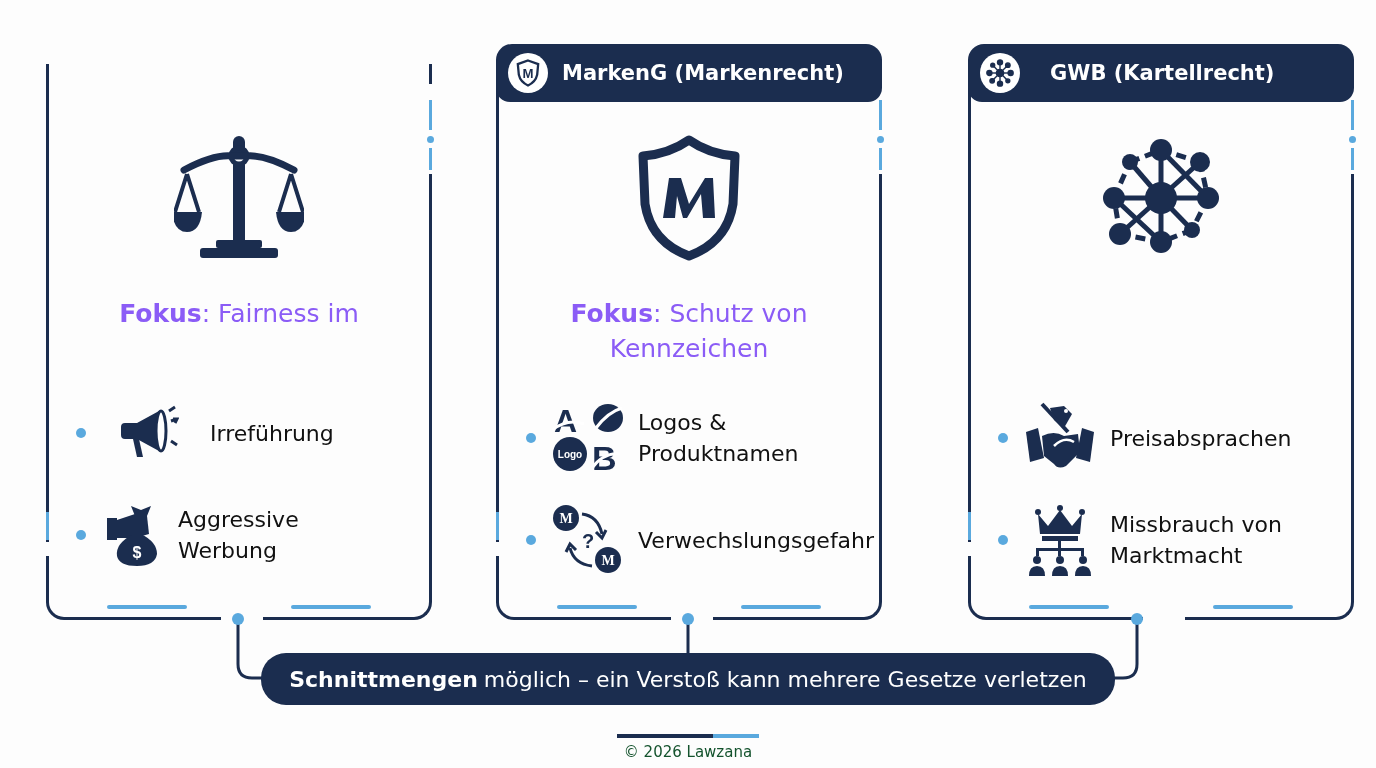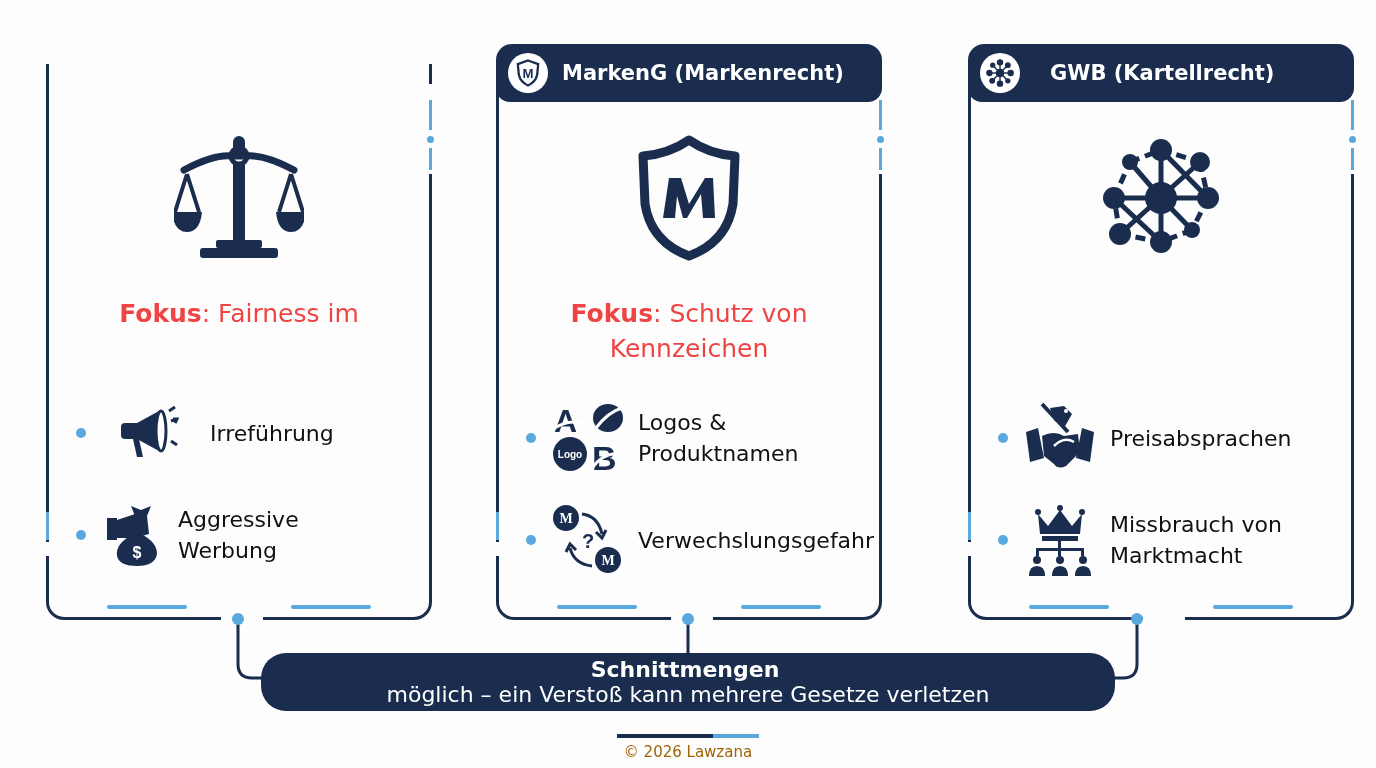--- a/index.html
+++ b/index.html
@@ -32,43 +32,43 @@
     display: flex; align-items: center; justify-content: center; flex-shrink: 0;
   }
   .card .header .title {
     color: #fff; font-weight: bold; font-size: 21px; margin-left: 14px; white-space: nowrap;
   }
   .card .header .title.indent { margin-left: 30px; }
 
   .card .hero { position: absolute; left: 0; top: 90px; width: 386px; height: 130px; display: flex; justify-content: center; }
   .card .focus {
     position: absolute; left: 0; top: 252px; width: 386px; text-align: center;
-    font-size: 25px; line-height: 35px; color: #ef4444;
+    font-size: 25px; line-height: 35px; color: #8b5cf6;
   }
   .card .focus b { font-weight: bold; }
 
   .item { position: absolute; left: 30px; display: flex; align-items: center; }
   .item .dot { width: 10px; height: 10px; border-radius: 50%; background: #5aa9de; margin-right: 16px; flex-shrink: 0; }
   .item .ico { width: 62px; height: 62px; flex-shrink: 0; display: flex; align-items: center; justify-content: center; }
   .item .lbl { margin-left: 14px; font-size: 22px; line-height: 31px; color: #111; }
 
   .connector { position: absolute; }
   .cdot { position: absolute; width: 12px; height: 12px; border-radius: 50%; background: #5aa9de; }
 
   .pill {
-    position: absolute; left: 261px; top: 653px; width: 854px; height: 58px;
+    position: absolute; left: 261px; top: 653px; width: 854px; height: 52px;
     background: #1b2d4f; border-radius: 25px; color: #fff;
-    display: flex; align-items: center; justify-content: center; font-size: 22px; white-space: nowrap; flex-direction: column;
+    display: flex; align-items: center; justify-content: center; font-size: 22px; white-space: nowrap;
   }
   .pill b { font-weight: bold; margin-right: 6px; }
 
   .footer-bar { position: absolute; top: 734px; left: 617px; height: 4px; width: 142px; }
   .footer-bar .dark { position: absolute; left: 0; top: 0; width: 96px; height: 4px; background: #1b2d4f; }
   .footer-bar .light { position: absolute; left: 96px; top: 0; width: 46px; height: 4px; background: #5aa9de; }
-  .footer { position: absolute; top: 743px; left: 0; width: 1376px; text-align: center; font-size: 15px; color: #a16207; }
+  .footer { position: absolute; top: 743px; left: 0; width: 1376px; text-align: center; font-size: 15px; color: #14532d; }
 </style>
 </head>
 <body>
 
 <div class="card" style="left:46px;">
   <div class="frame">
     <div class="right-gap"></div>
     <div class="right-accent-top"></div>
     <div class="right-accent-dot"></div>
     <div class="right-accent-low"></div>

